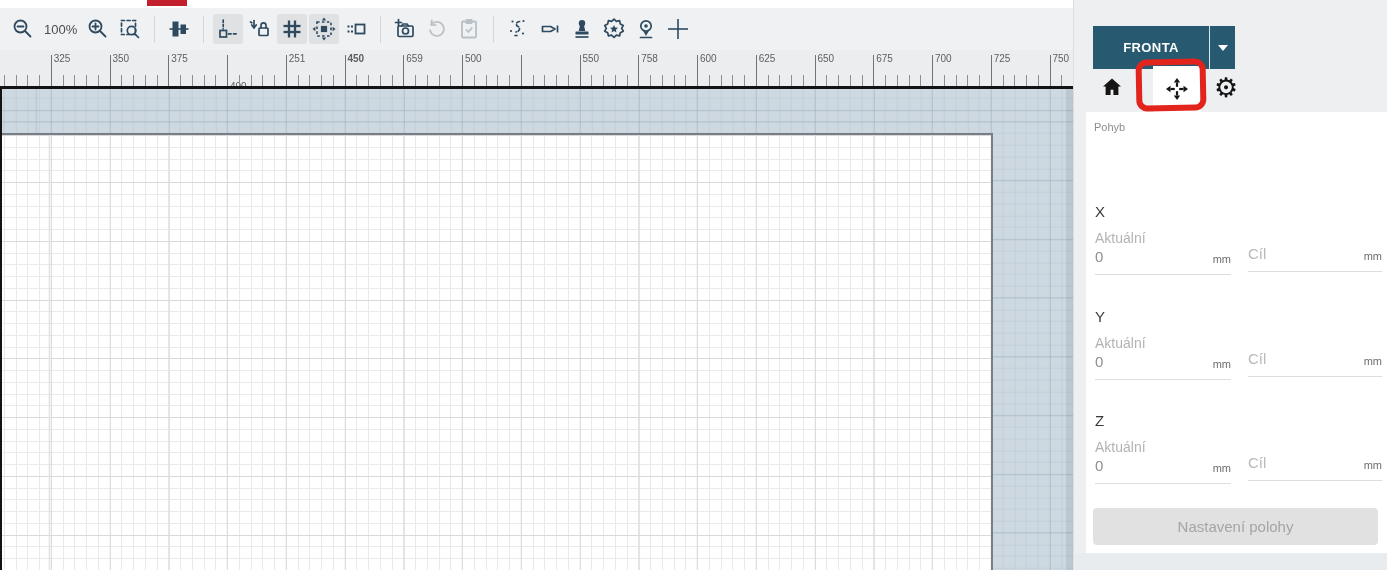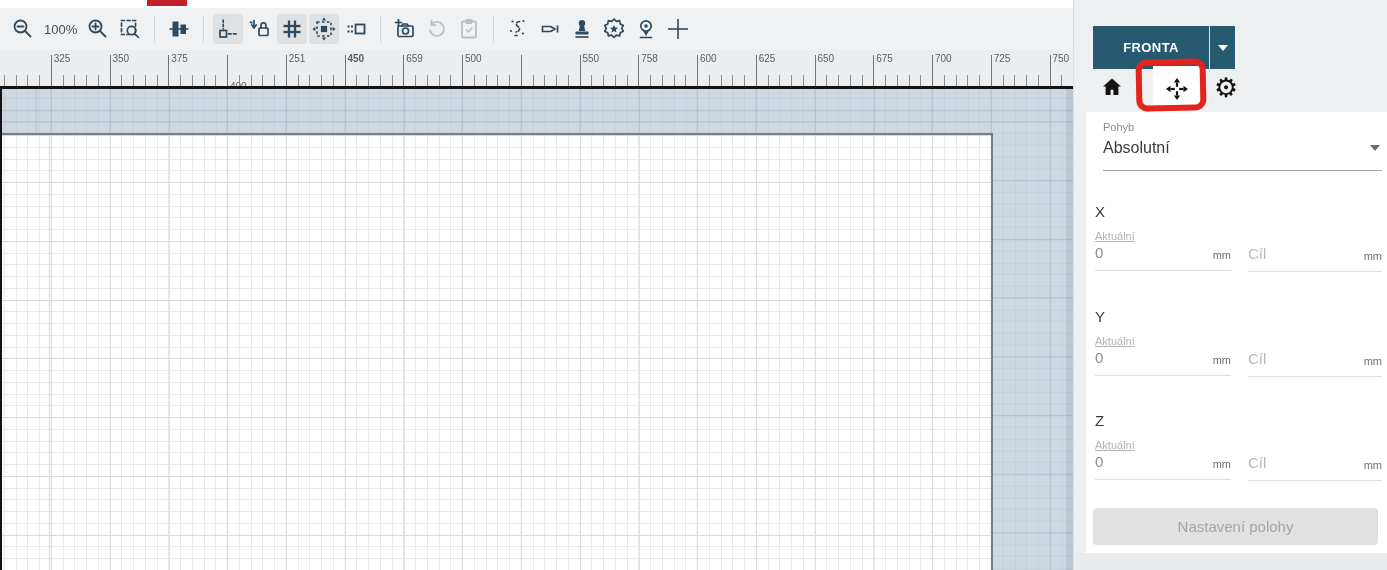--- a/index.html
+++ b/index.html
@@ -66,35 +66,35 @@
   .tab.home { left:21px; }
   .tab.move { left:79px; background:#fff; width:48px; height:46px; top:4px; }
   .tab.settings { left:135px; }
   .gear-glyph { font-family:"DejaVu Sans", sans-serif; font-size:27px; color:#141414; line-height:1; }
 
   .annotation-rect { position:absolute; left:62px; top:59px; width:70px; height:52px;
       border:6px solid #e3241d; border-radius:11px; transform:rotate(-1.2deg); z-index:9; pointer-events:none; }
 
   .card { position:absolute; left:12px; top:112px; width:302px; height:441px; background:#fff; }
 
-  .mode { position:absolute; left:17px; top:9px; right:6px; }
+  .mode { position:absolute; left:8px; top:9px; right:6px; }
   .mode-label { font-size:11px; color:#8d8d8d; }
   .mode-row { display:flex; justify-content:space-between; align-items:center;
               border-bottom:1px solid #a5a5a5; padding:6px 2px 13px 0; }
   .mode-value { font-size:16px; color:#3b3b3b; }
   .sel-caret { width:0; height:0; border-left:5px solid transparent; border-right:5px solid transparent; border-top:6px solid #6d6d6d; }
 
   .axis-group { position:absolute; left:9px; right:6px; }
   .axis-group.ax0 { top:91px; } .axis-group.ax1 { top:196px; } .axis-group.ax2 { top:300px; }
   .axis-name { font-size:15px; color:#3a3a3a; }
   .fields { display:flex; margin-top:10px; }
   .field { display:flex; flex-direction:column; }
   .field.current { width:136px; }
   .field.target { width:134px; margin-left:auto; margin-top:15px; }
-  .flabel { font-size:11px; color:#b3b3b3; margin-bottom:2px;text-decoration:underline; }
+  .flabel { font-size:14px; color:#b3b3b3; margin-bottom:2px; }
   .fvalue { display:flex; justify-content:space-between; align-items:flex-end;
             border-bottom:1px solid #dedede; padding-bottom:9px; height:27px; }
   .val { font-size:15px; color:#8f8f8f; }
   .placeholder { font-size:15px; color:#b9b9b9; }
   .unit { font-size:11px; color:#6e6e6e; }
 
   .btn-set { position:absolute; left:7px; top:396px; width:285px; height:37px; background:#e1e1e1; border-radius:4px;
              color:#a5a5a5; font-size:15px; display:flex; align-items:center; justify-content:center; border:none; }
   .panel-bottom-strip { position:absolute; left:1px; top:553px; width:313px; height:17px; background:#e8ecef; }
 </style>
@@ -448,24 +448,20 @@
         <span class="gear-glyph">⚙</span>
       </div>
     </div>
 
     <div class="annotation-rect"></div>
 
     <div class="card">
 
       <div class="mode">
         <div class="mode-label">Pohyb</div>
-        <div class="mode-row">
-          <span class="mode-value">Absolutní</span>
-          <span class="sel-caret"></span>
-        </div>
       </div>
 
       <div class="axis-group ax0">
         <div class="axis-name">X</div>
         <div class="fields">
           <div class="field current">
             <div class="flabel">Aktuální</div>
             <div class="fvalue">
               <span class="val">0</span>
               <span class="unit">mm</span>

